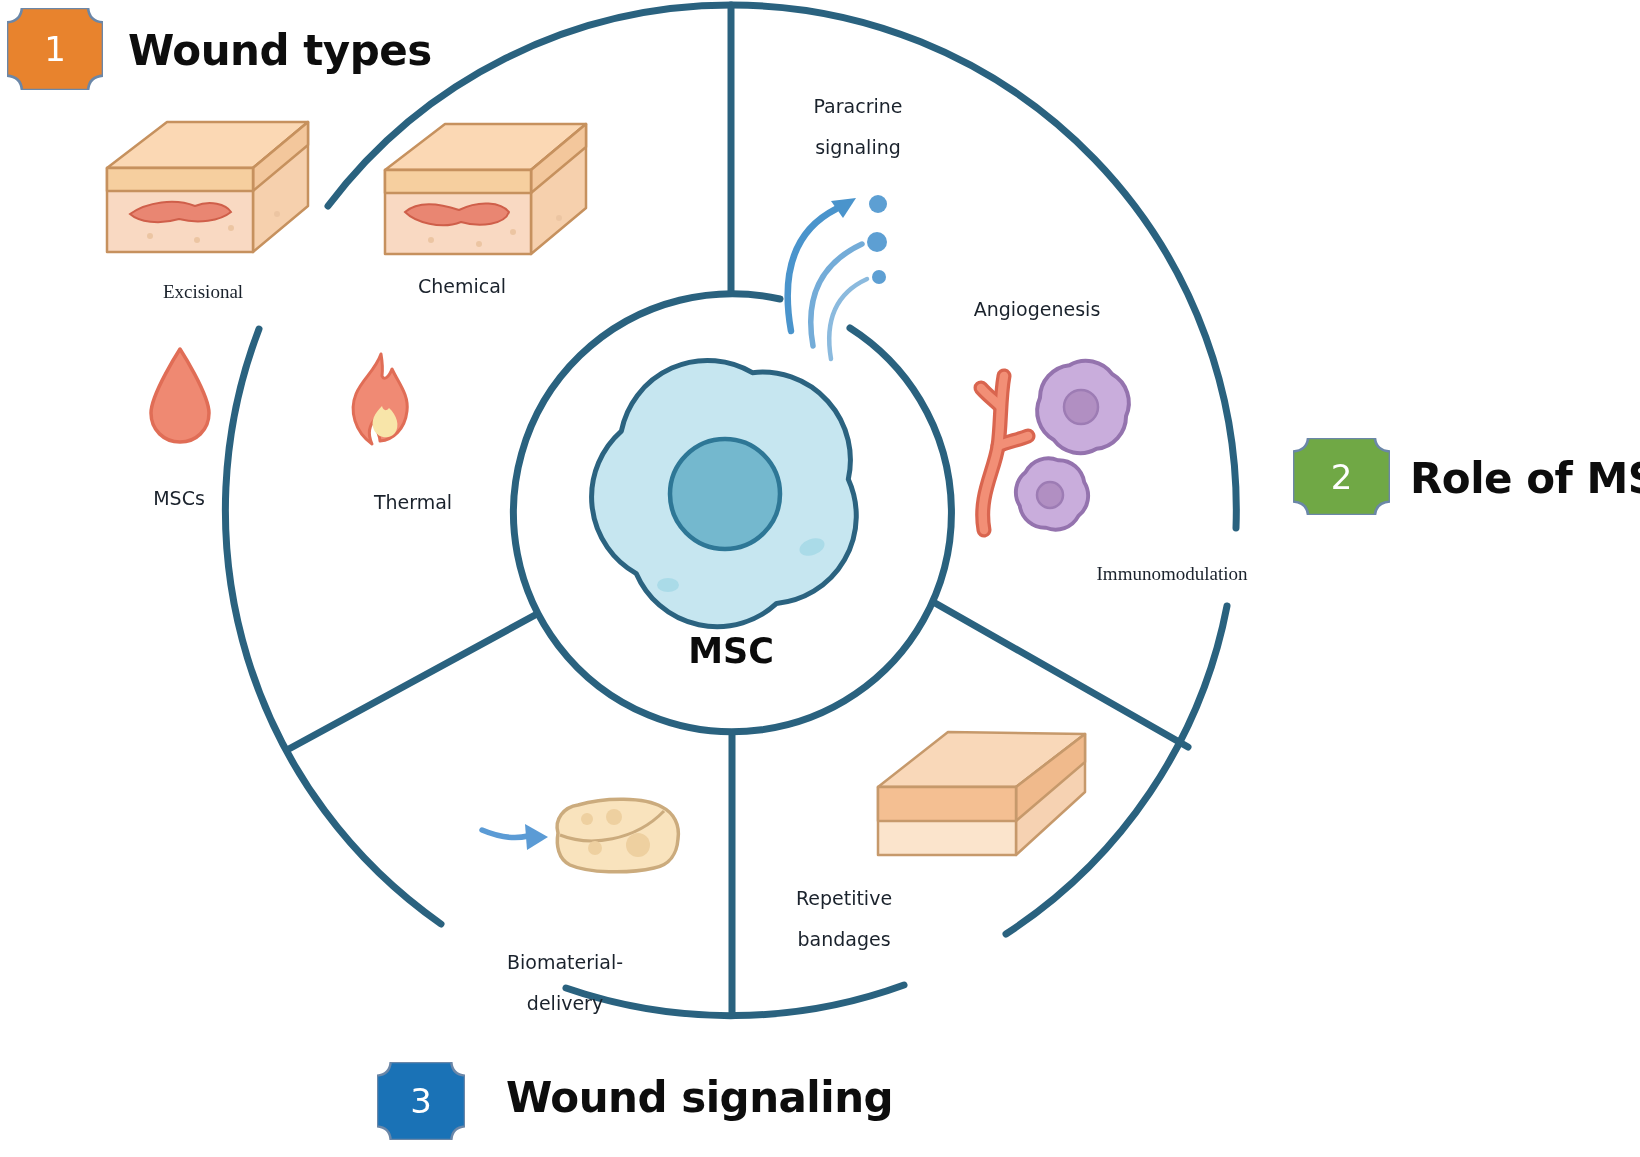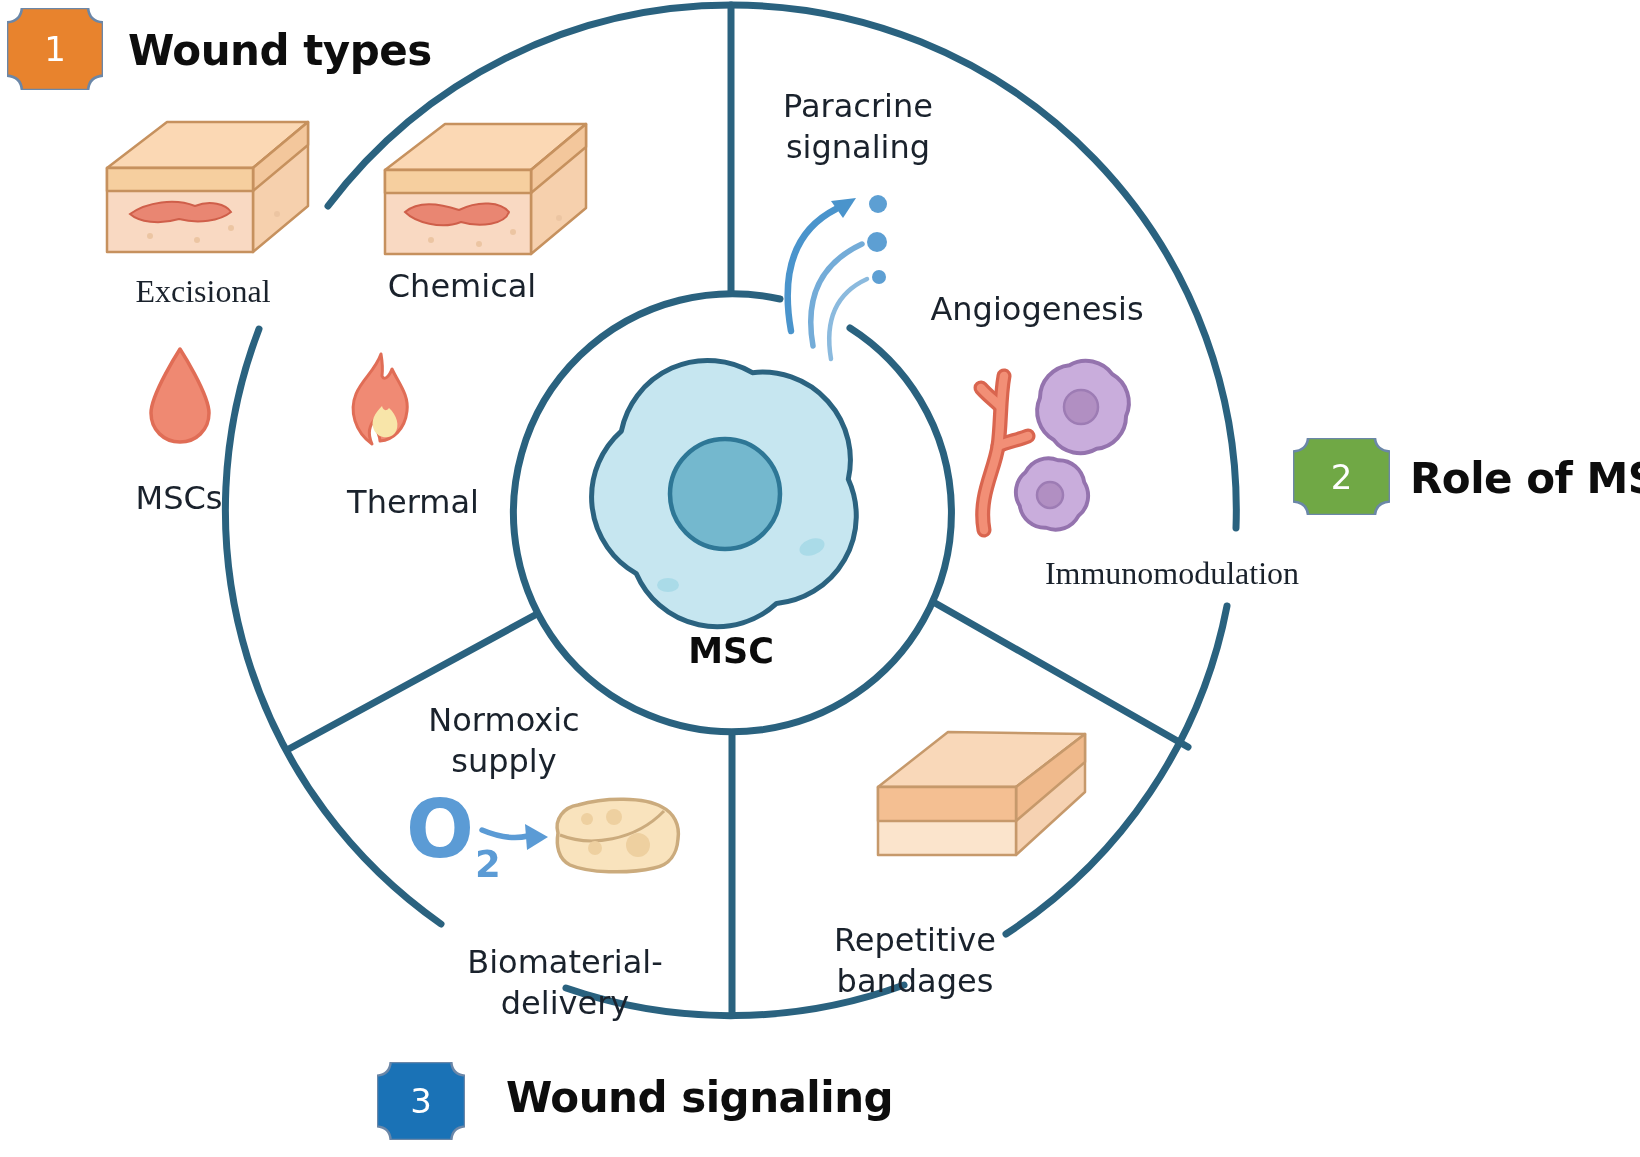--- a/index.html
+++ b/index.html
@@ -7,21 +7,21 @@
     position:relative;
     width:1640px;height:1157px;
     background:#ffffff;
     overflow:hidden;
     font-family:"DejaVu Sans","Liberation Sans",sans-serif;
   }
   .art{position:absolute;left:0;top:0;width:1640px;height:1157px;}
   .lbl{
     position:absolute;
     transform:translate(-50%,-50%);
-    font-size:32px;line-height:41px;
+    font-size:19px;line-height:41px;
     color:#1a222c;text-align:center;
     white-space:pre-line;
   }
   .lbl-center{font-weight:bold;font-size:35px;color:#0b0b0b;}
   .sec-title{
     position:absolute;font-weight:bold;font-size:42px;line-height:42px;
     color:#0d0d0d;white-space:nowrap;letter-spacing:-0.5px;
   }
   .badge{position:absolute;}
   .badge svg{position:absolute;left:0;top:0;width:100%;height:100%;}
@@ -194,25 +194,20 @@
   <div class="sec-title" style="left:506px;top:1077px;">Wound signaling</div>
 
   <div class="lbl" style="left:203px;top:291px;font-family:Liberation Serif, serif;">Excisional</div>
   <div class="lbl" style="left:462px;top:286px;">Chemical</div>
   <div class="lbl" style="left:179px;top:498px;">MSCs</div>
   <div class="lbl" style="left:394px;top:502px;margin-left:19px;">Thermal</div>
   <div class="lbl" style="left:858px;top:127px;">Paracrine
 signaling</div>
   <div class="lbl" style="left:1037px;top:309px;">Angiogenesis</div>
   <div class="lbl" style="left:1172px;top:573px;font-family:Liberation Serif, serif;">Immunomodulation</div>
-  <div class="lbl" style="left:504px;top:741px;">Normoxic
-supply</div>
   <div class="lbl" style="left:565px;top:983px;">Biomaterial-
 delivery</div>
-  <div class="lbl" style="left:915px;top:919px;margin-top:42px;">Repetitive
+  <div class="lbl" style="left:844px;top:919px;">Repetitive
 bandages</div>
   <div class="lbl lbl-center" style="left:731px;top:651px;">MSC</div>
 
-  <div class="o2">
-    <span class="o">O</span><span class="o-sub">2</span>
-  </div>
 
 </div>
 
 </body></html>

